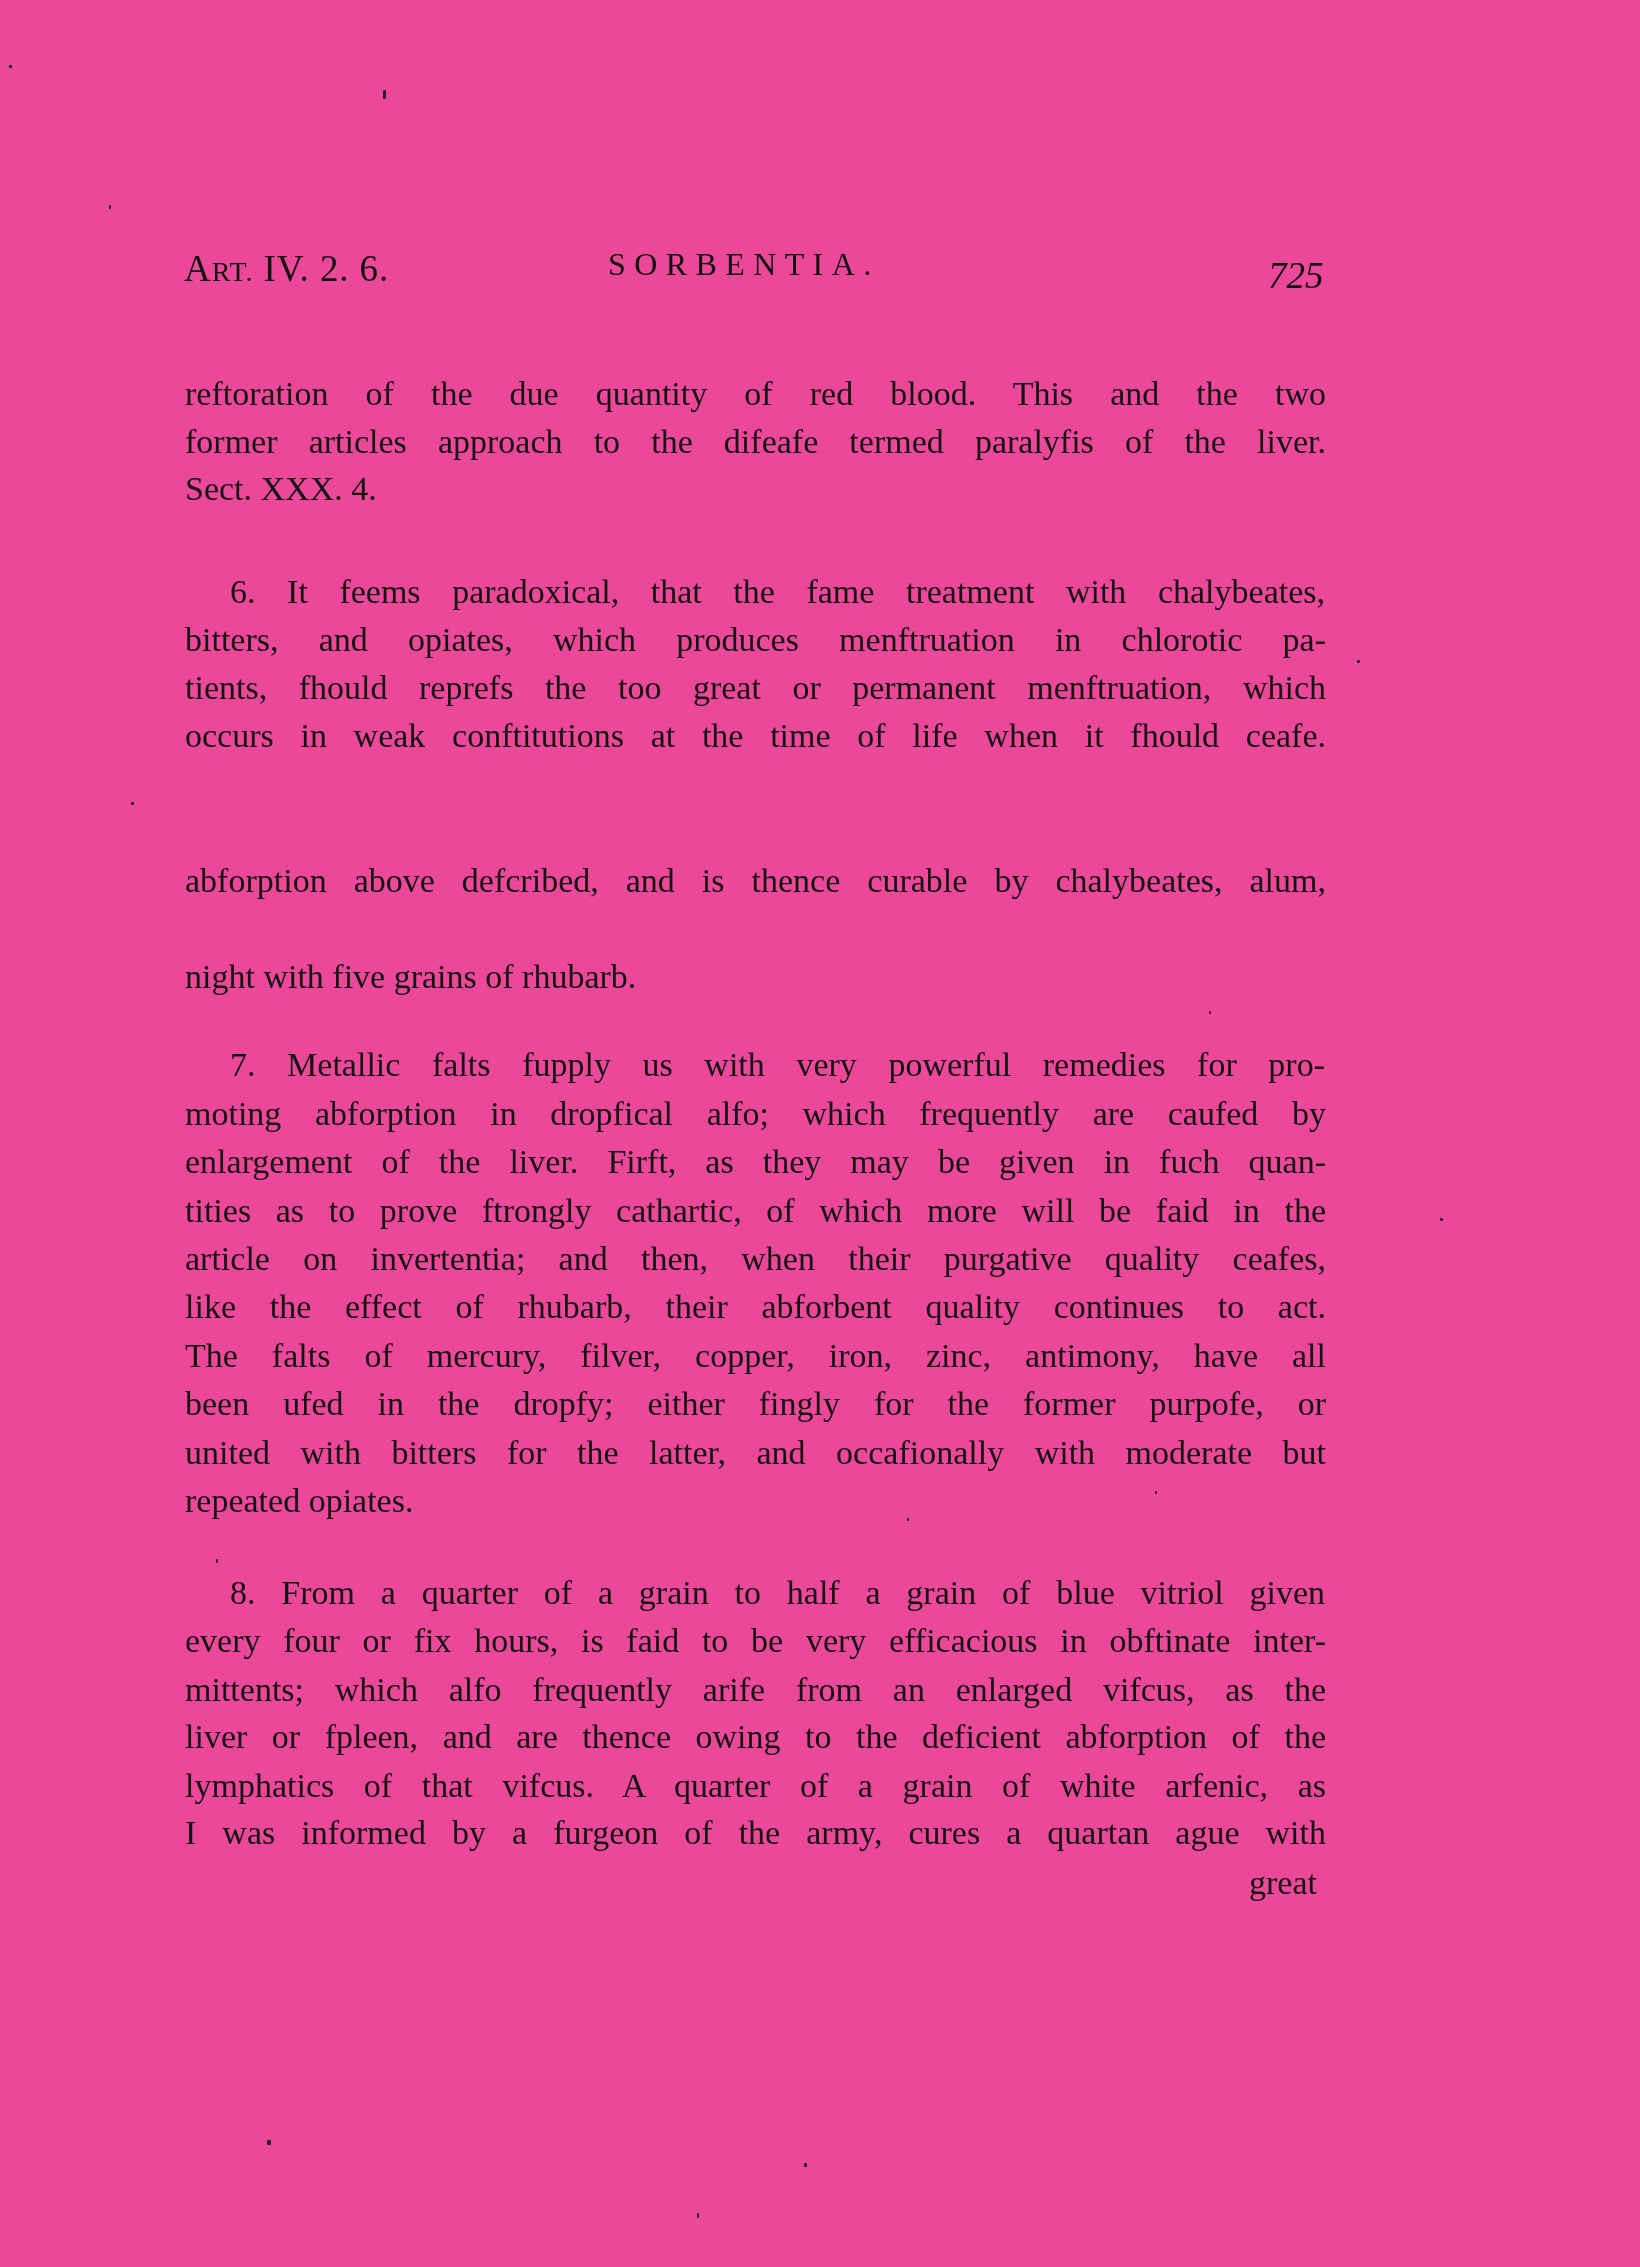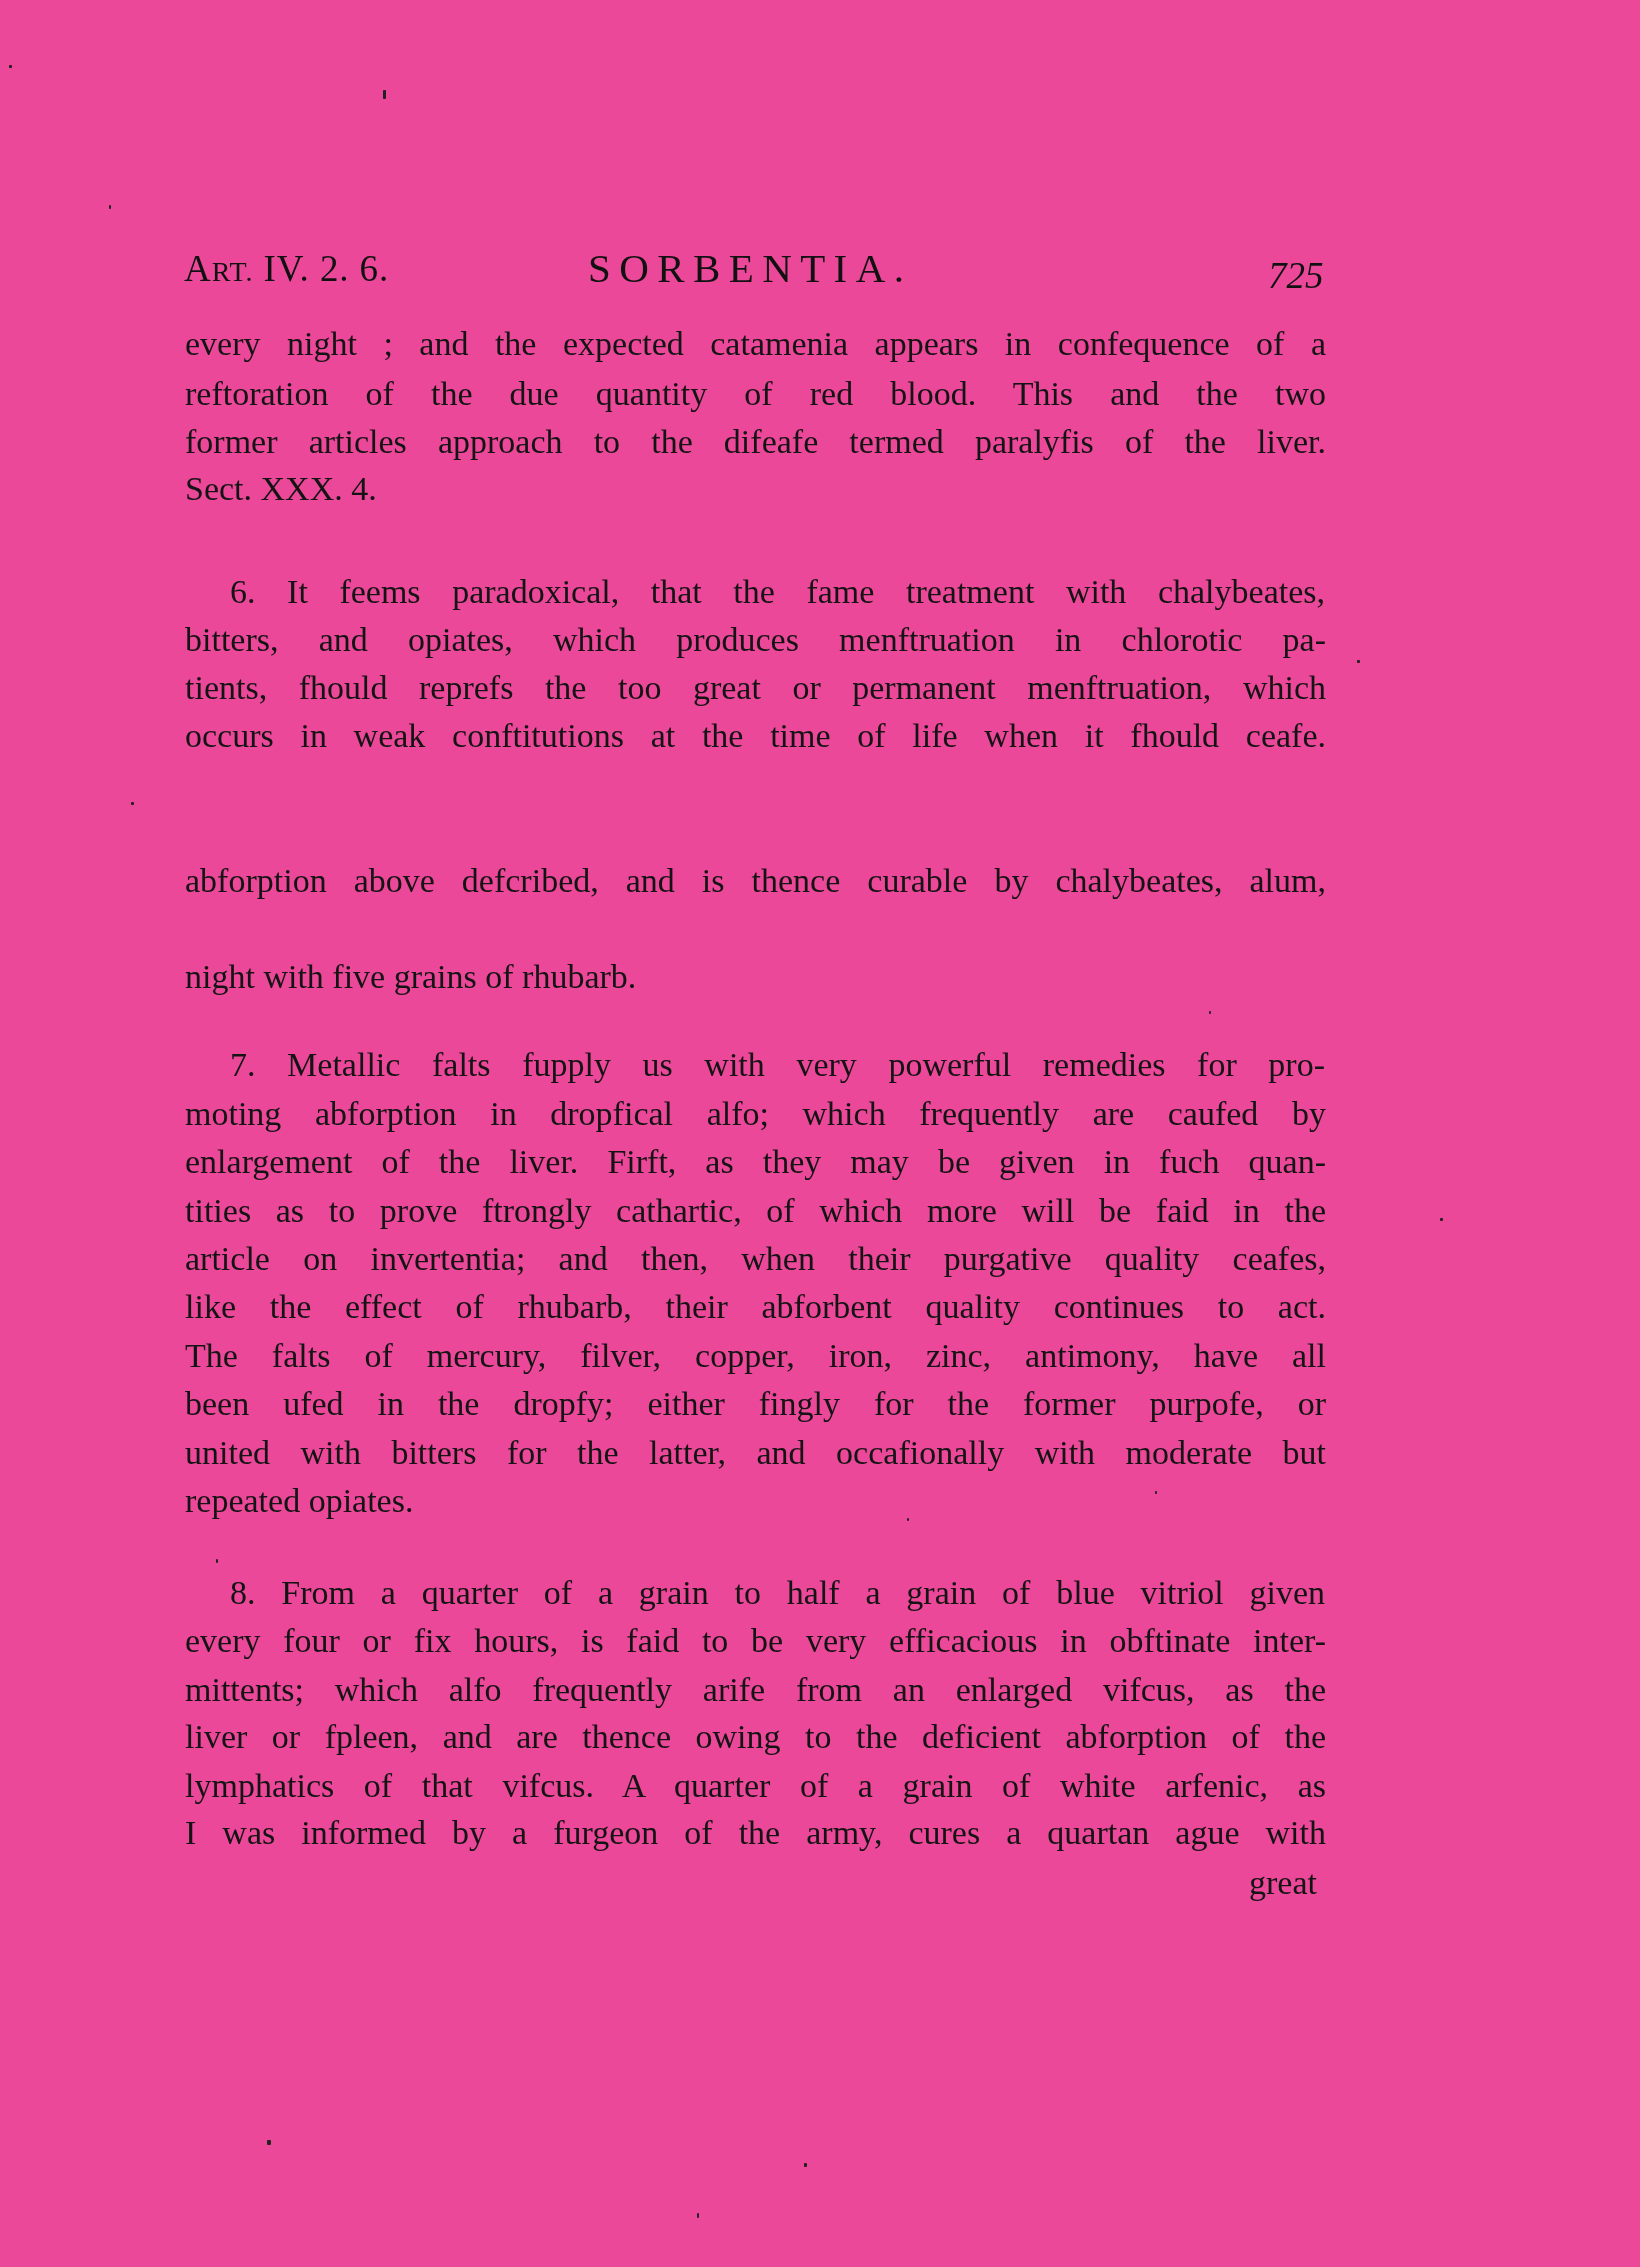--- a/index.html
+++ b/index.html
@@ -1,21 +1,21 @@
 <!DOCTYPE html>
 <html style="font-size:15px"><head>
 <meta charset="utf-8">
 <style>
   html, body { margin: 0; padding: 0; background: #ffffff; }
   body { width: 1641px; height: 2267px; position: relative; overflow: hidden; }
   .page { position: absolute; left: 0; top: 0; width: 1641px; height: 2267px; background: #ec4899; }
   .rh { position: absolute; font-family: "Liberation Serif", "DejaVu Serif", serif; color: #111; line-height: 1; white-space: nowrap; }
   .rh-left { left: 184px; top: 250px; font-size: 37px; letter-spacing: 0.9px; }
   .rh-left .sc { font-size: 28px; }
-  .rh-center { left: 588px; top: 248px; font-size: 41px; letter-spacing: 8.4px; }
+  .rh-center { left: 608px; top: 248px; font-size: 32px; letter-spacing: 8.4px; }
   .rh-right { left: 1268px; top: 257px; font-size: 37px; font-style: italic; }
   .line {
     position: absolute; left: 185px; width: 1141px;
     font-family: "Liberation Serif", "DejaVu Serif", serif;
     font-size: 34px; line-height: 41px; height: 41px; color: #141414;
     text-align: justify; text-align-last: justify; white-space: nowrap; overflow: visible;
   }
   .line.indent { left: 230px; width: 1095px; }
   .line.last { text-align: left; text-align-last: left; }
   .catch { position: absolute; left: 1249px; width: 81px; text-align: left; font-family: "Liberation Serif", "DejaVu Serif", serif; font-size: 34px; line-height: 41px; color: #141414; }
@@ -23,21 +23,20 @@
 </style>
 </head>
 <body>
 
 <div class="page">
 
   <div class="rh rh-left"><span>A</span><span class="sc">RT.</span><span> IV. 2. 6.</span></div>
   <div class="rh rh-center">SORBENTIA.</div>
   <div class="rh rh-right">725</div>
 
-  <div class="line" style="top:323px">every night ; and the expected catamenia appears in confequence of a</div>
   <div class="line" style="top:373px">reftoration of the due quantity of red blood. This and the two</div>
   <div class="line" style="top:421px">former articles approach to the difeafe termed paralyfis of the liver.</div>
   <div class="line last" style="top:468px">Sect. XXX. 4.</div>
 
   <div class="line indent" style="top:571px">6. It feems paradoxical, that the fame treatment with chalybeates,</div>
   <div class="line" style="top:619px">bitters, and opiates, which produces menftruation in chlorotic pa-</div>
   <div class="line" style="top:667px">tients, fhould reprefs the too great or permanent menftruation, which</div>
   <div class="line" style="top:715px">occurs in weak conftitutions at the time of life when it fhould ceafe.</div>
   <div class="line" style="top:860px">abforption above defcribed, and is thence curable by chalybeates, alum,</div>
   <div class="line last" style="top:956px">night with five grains of rhubarb.</div>

